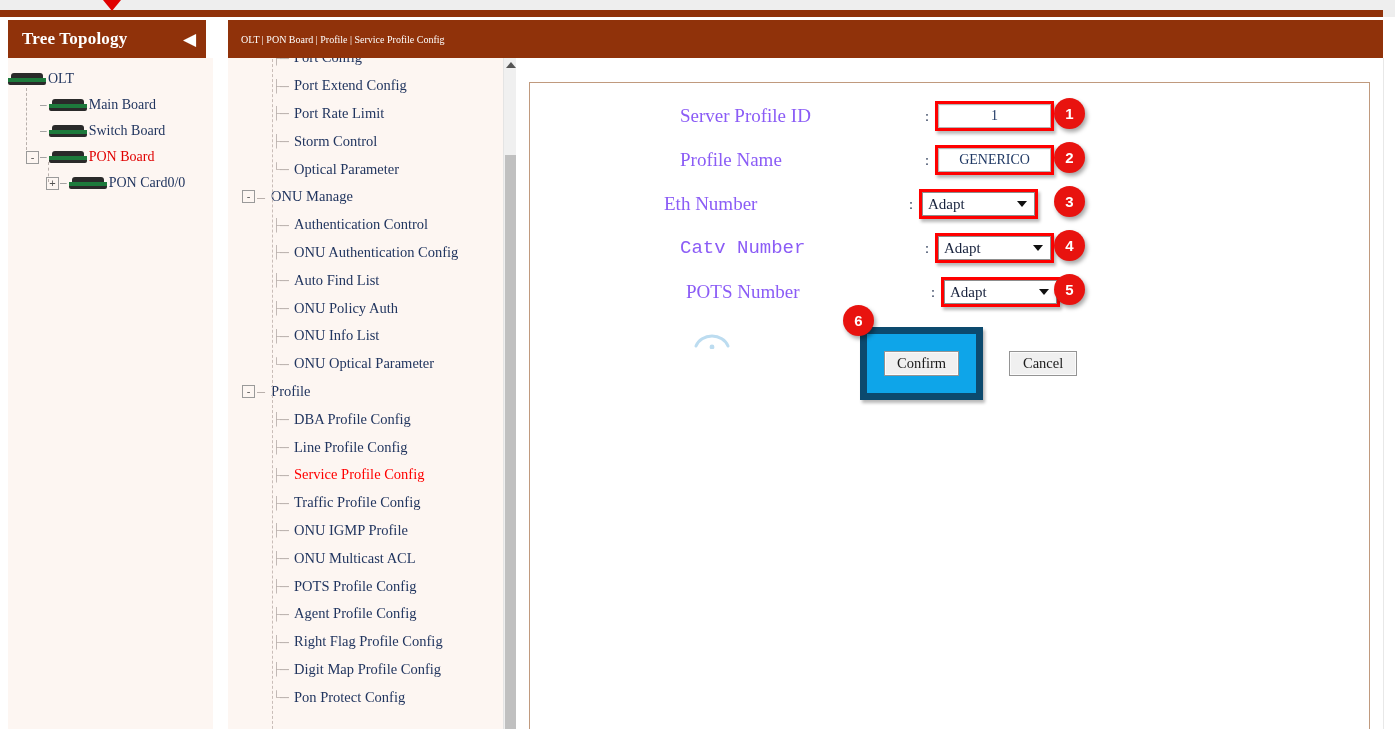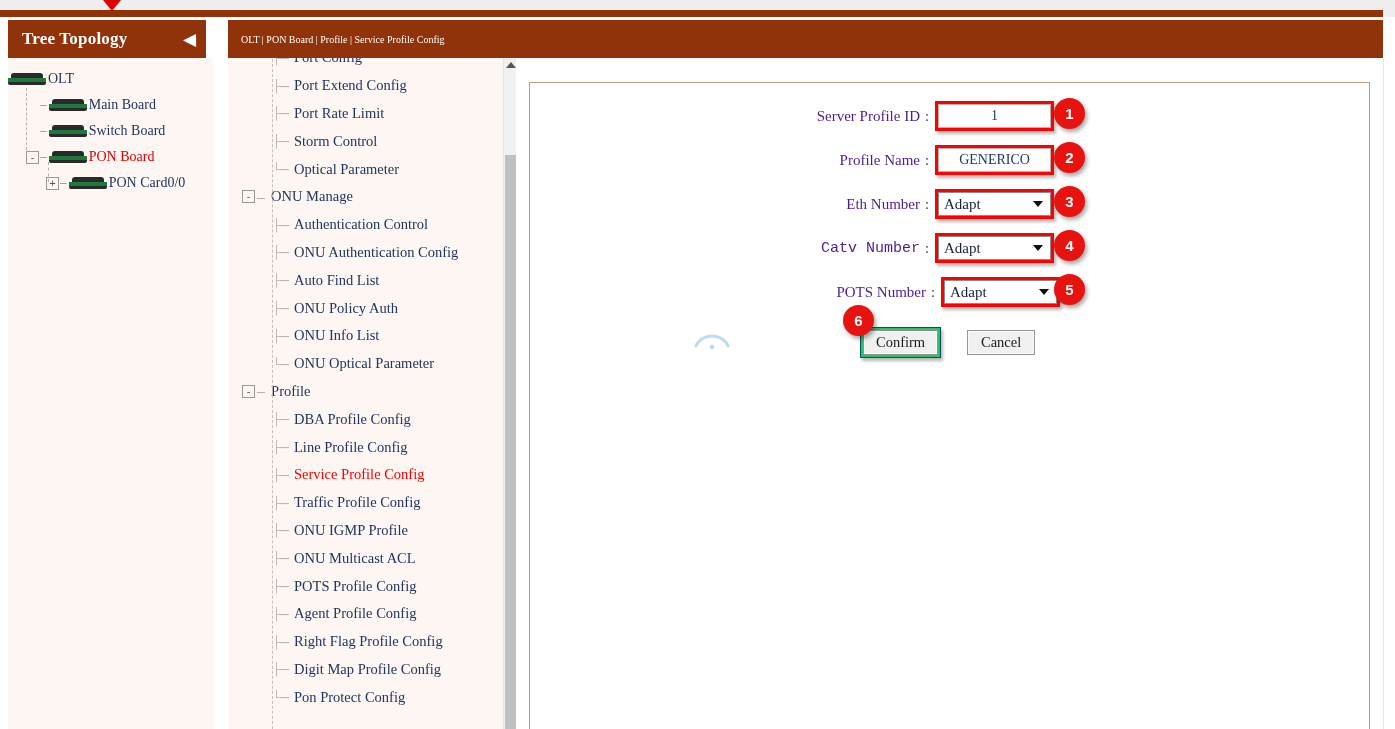--- a/index.html
+++ b/index.html
@@ -188,21 +188,21 @@
   }
 
   
   .form {
     position:absolute; left:0; top:0; width:100%; height:100%;
   }
   .frow {
     position:absolute; display:flex; align-items:center;
   }
   .flabel {
-    font-size:15px; color:#4c1d95; text-align:right;
+    font-size:19px; color:#8b5cf6; 
     font-family:"Liberation Serif", serif; white-space:nowrap;
   }
   .fcolon { font-size:14.5px; color:#33425e; margin-left:5px; }
 
   .hl {
     border:3px solid #ff0000; padding:0; display:inline-block;
     box-shadow: 2px 3px 3px rgba(0,0,0,0.28);
     background:#ff0000;
   }
   .txtbox {
@@ -236,22 +236,22 @@
 
   .btn {
     height:25px; min-width:68px; padding:0 12px;
     border:1px solid #949494; background:#f0f0f0;
     display:flex; align-items:center; justify-content:center;
     font-size:14.5px; color:#1b1b1b;
     font-family:"Liberation Serif", serif;
     box-shadow: inset 0 0 0 1px #fbfbfb;
   }
   .hl-btn {
-    border:1px solid #0c4a6e; padding:2px; display:inline-block;
-    background:#22c55e;
+    border:7px solid #0c4a6e; padding:17px; display:inline-block;
+    background:#0ea5e9;
     box-shadow: 2px 3px 3px rgba(0,0,0,0.28);
   }
 </style>
 </head>
 <body>
 
 <div id="root">
 
   <div class="top-gray"></div>
   <div class="top-brown-strip"></div>
@@ -449,21 +449,21 @@
           </div>
           <div class="badge" style="left: 524px; top: 15px;">1</div>
           <div class="frow" style="left: 150px; top: 62px; width: 560px;">
             <div class="flabel" style="width: 240px;">Profile Name</div>
             <div class="fcolon">:</div>
             <div class="hl" style="margin-left: 6px;">
               <div class="txtbox">GENERICO</div>
             </div>
           </div>
           <div class="badge" style="left: 524px; top: 59px;">2</div>
-          <div class="frow" style="left: 150px; top: 106px; width: 560px;">
+          <div class="frow" style="left: 134px; top: 106px; width: 560px;">
             <div class="flabel" style="width: 240px;">Eth Number</div>
             <div class="fcolon">:</div>
             <div class="hl" style="margin-left: 6px;">
               <div class="selbox">
                 <span>Adapt</span>
                 <span class="chev"></span>
               </div>
             </div>
           </div>
           <div class="badge" style="left: 524px; top: 103px;">3</div>

